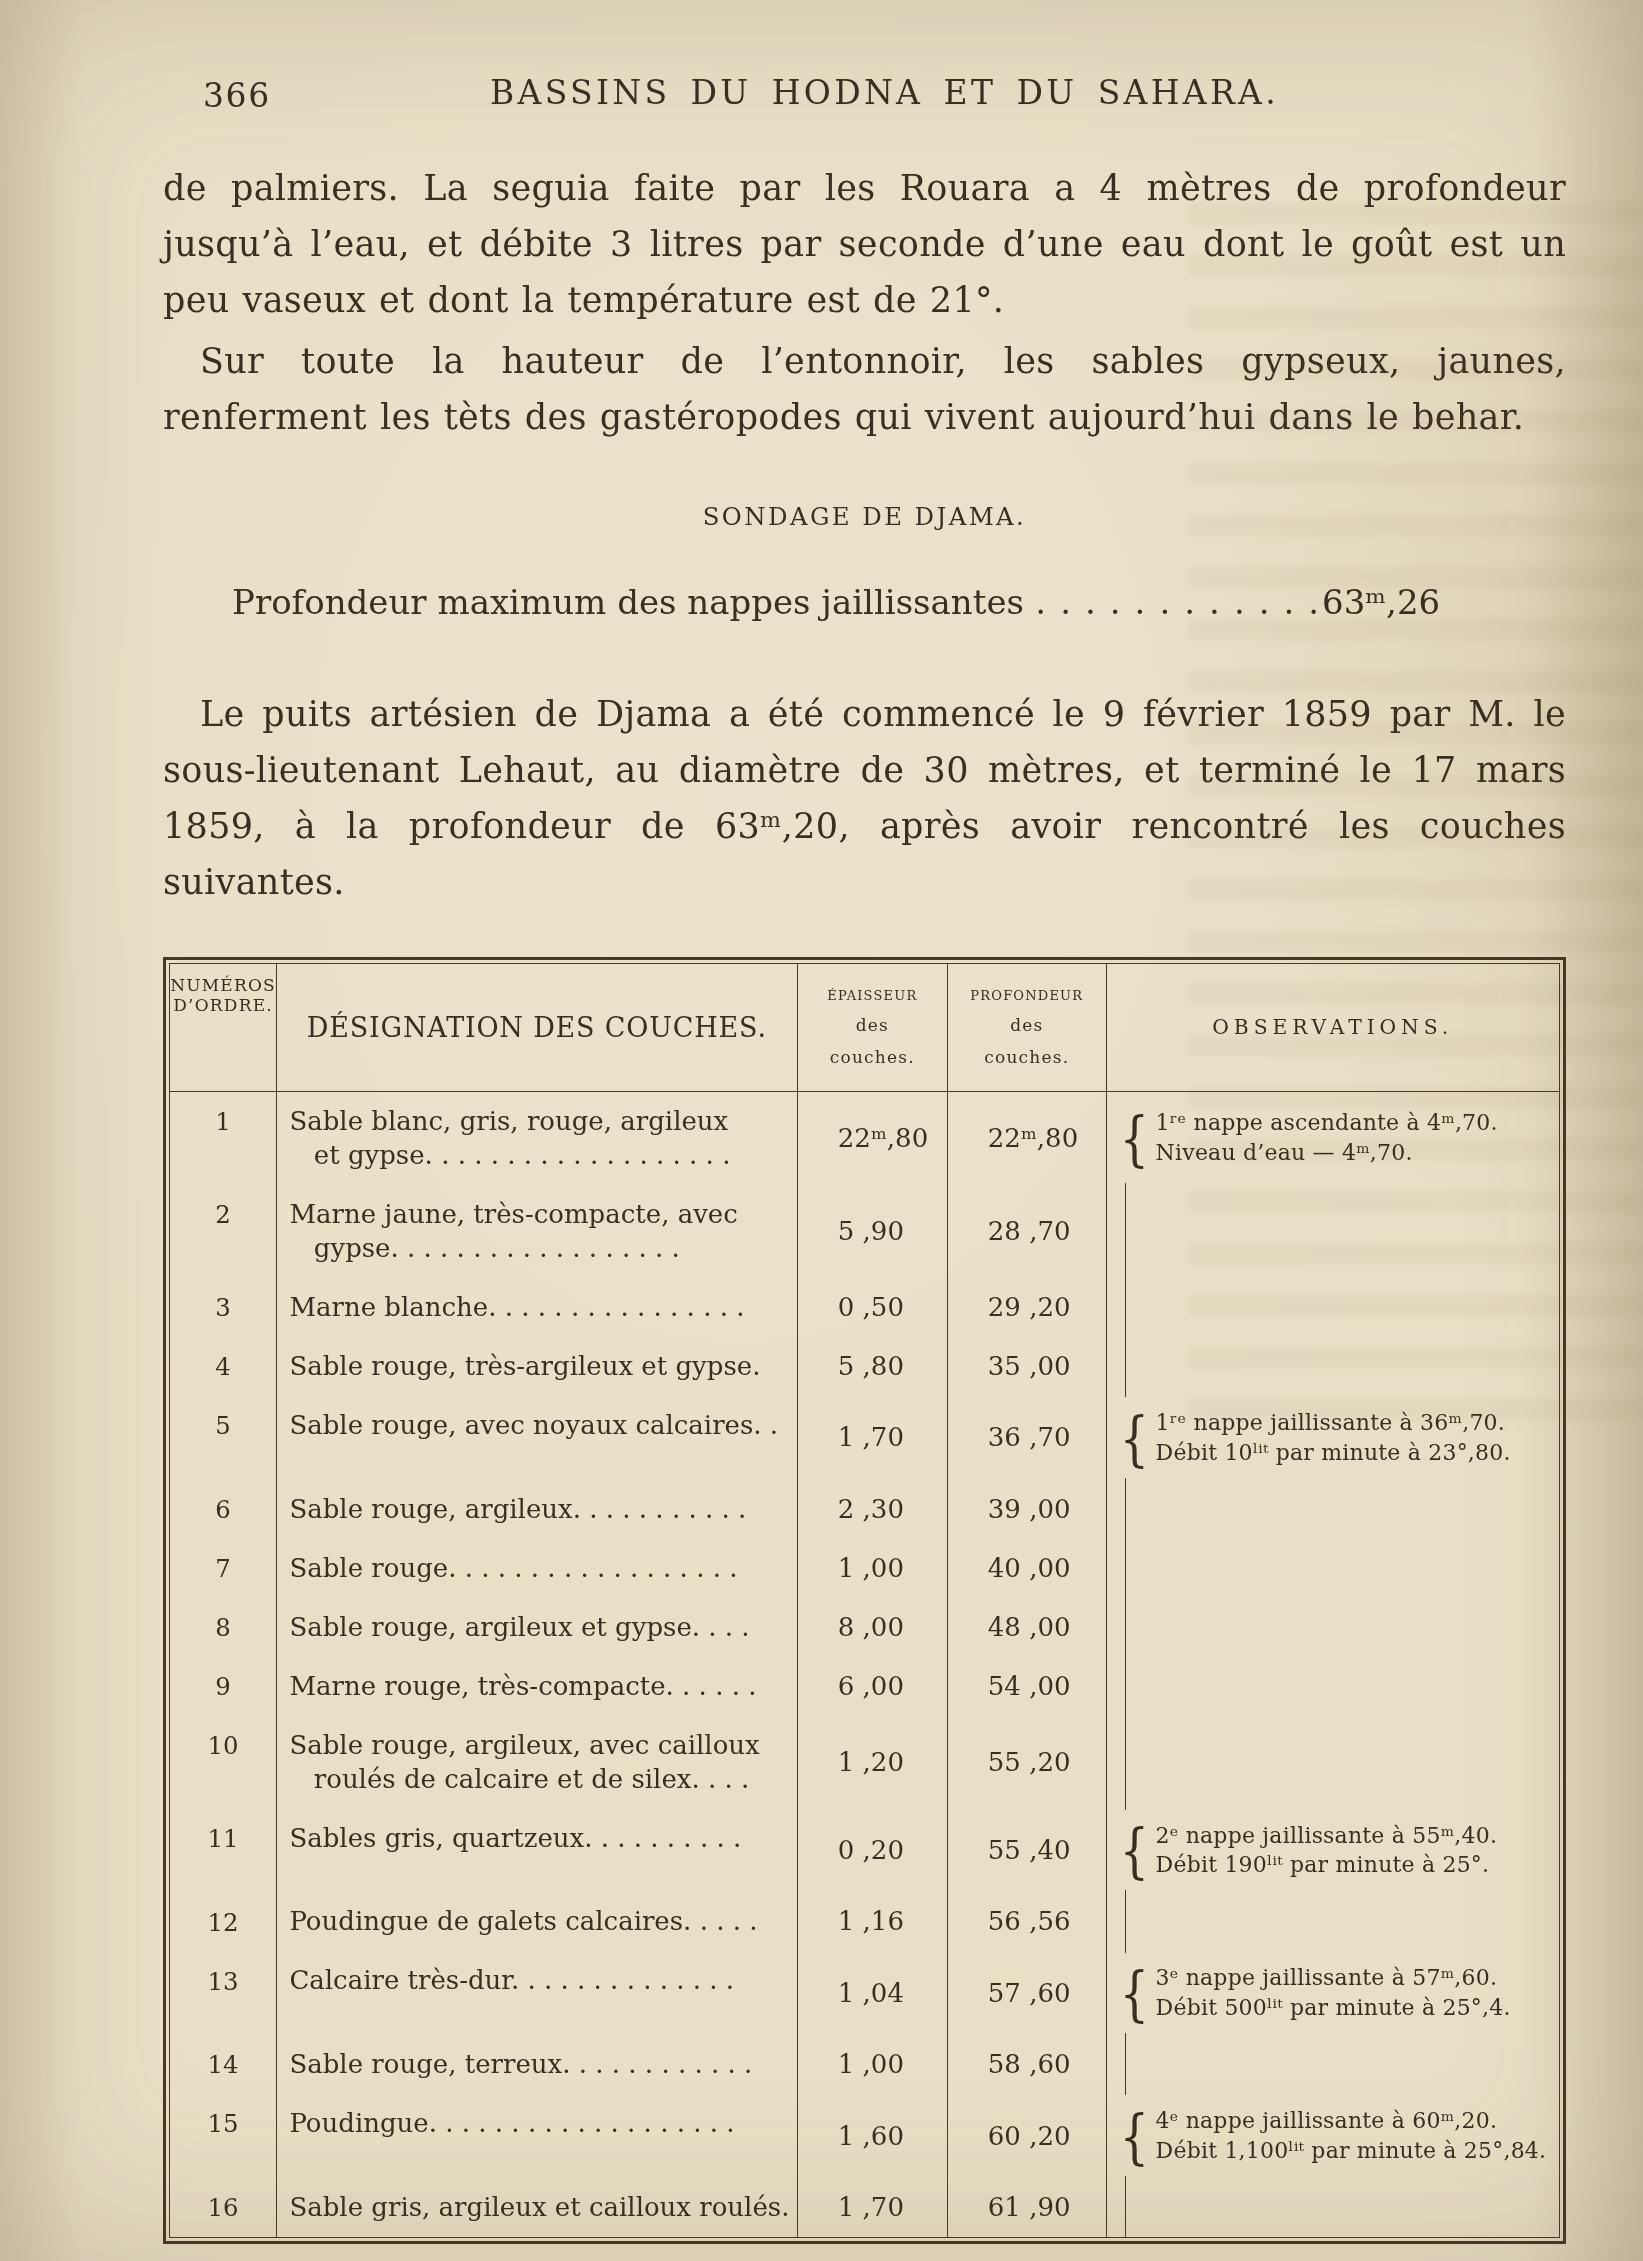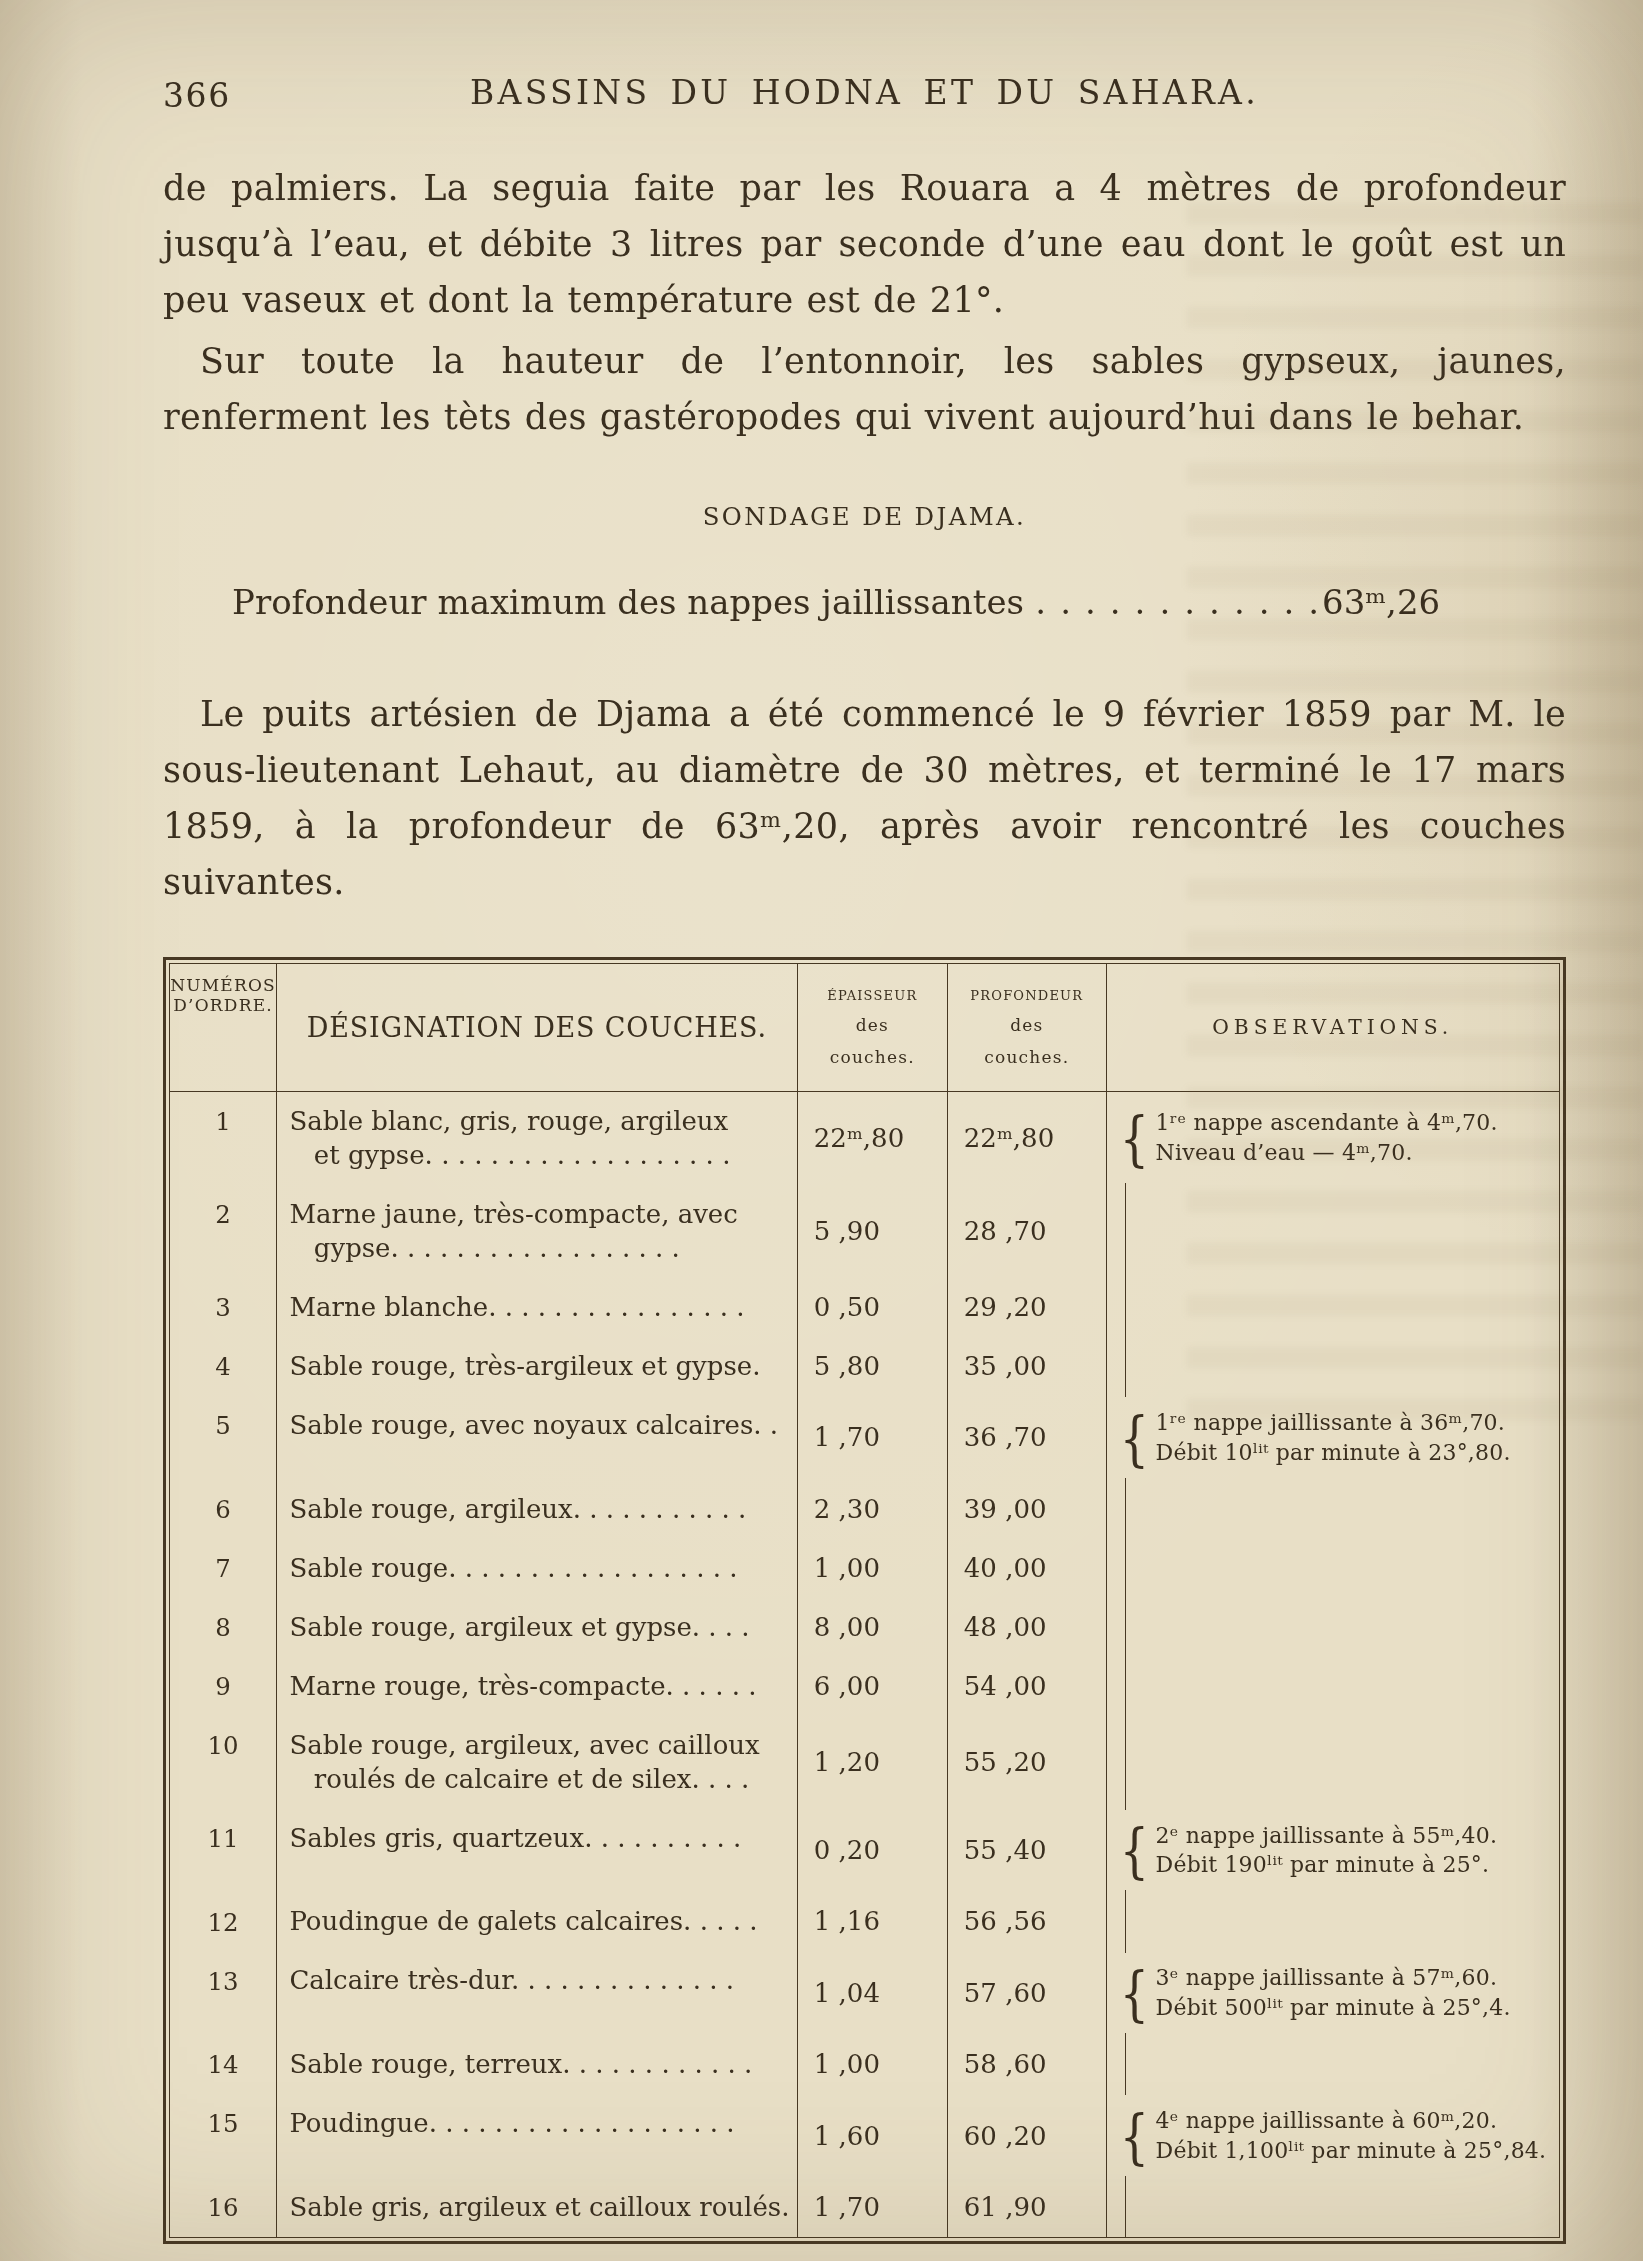--- a/index.html
+++ b/index.html
@@ -19,21 +19,21 @@
     font-family: "DejaVu Serif", "Liberation Serif", "DejaVu Sans", serif;
     overflow: hidden;
   }
   .texture {
     position: absolute; right: 0; top: 203px; width: 456px; height: 1220px;
     background: repeating-linear-gradient(180deg, rgba(120,95,55,0.05) 0 21px, rgba(120,95,55,0) 21px 52px);
     filter: blur(3.3px);
     pointer-events: none;
   }
   
-  .running-head { position: relative; height: 46px; margin-bottom: 41px; text-align: center; }
+  .running-head { position: relative; height: 46px; margin-bottom: 41px; text-align: center; margin-left: 40px; }
   .page-num { position: absolute; left: 0; top: 3.3px; font-size: 33px; letter-spacing: 1.6px; }
   .running-title { font-size: 33px; letter-spacing: 3.3px; word-spacing: 6.5px; }
   
   .para {
     margin: 0 0 4.9px 0;
     font-size: 35px;
     line-height: 1.6;
     text-align: justify;
     letter-spacing: 0.3px;
     word-spacing: 1.6px;
@@ -72,21 +72,21 @@
   .h-obs-text { font-size: 20.3px; letter-spacing: 4.9px; text-align: center; }
   tbody td { padding: 12.2px 6.5px; vertical-align: middle; font-size: 26px; line-height: 1.32; }
   .c-num { text-align: center; font-size: 24.4px; vertical-align: top; padding-top: 14.6px; }
   .c-des {
     vertical-align: top;
     white-space: pre-wrap;
     padding-left: 37px;
     padding-right: 6.5px;
     text-indent: -24.4px;
   }
-  .c-ep, .c-prof { white-space: nowrap; padding-left: 16px; }
+  .c-ep, .c-prof { white-space: nowrap; padding-left: 40px; }
   .c-obs { position: relative; padding-left: 13px; padding-right: 4.9px; }
   .c-obs.vline::before {
     content: "";
     position: absolute;
     left: 18px; top: -1.6px; bottom: -1.6px;
     border-left: 1.6px solid var(--rule, #473823);
   }
   .obs-wrap { display: flex; align-items: center; }
   .brace {
     display: inline-block;

